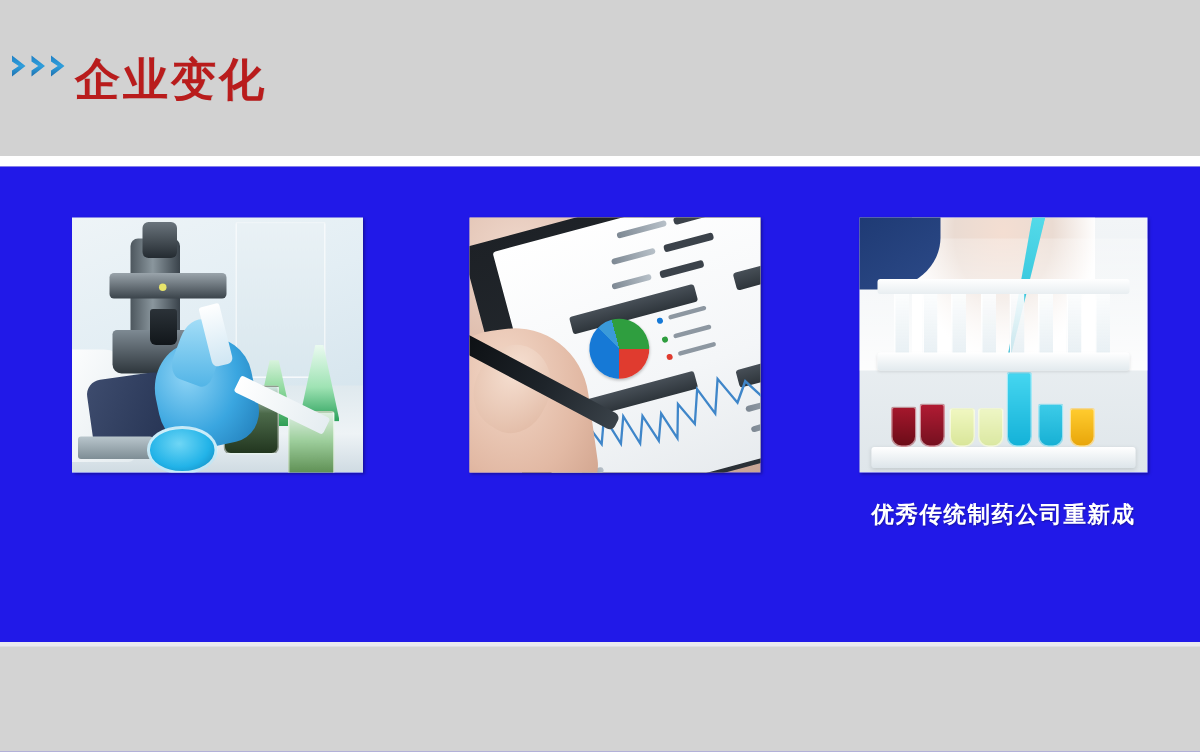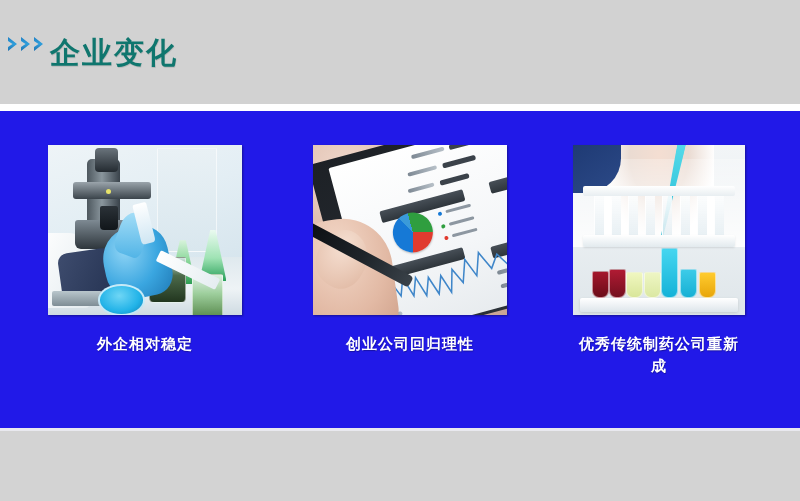--- a/index.html
+++ b/index.html
@@ -47,21 +47,21 @@
   }
   .chev {
     display: block;
   }
   .slide-title {
     position: absolute;
     left: 50px;
     top: 33px;
     font-size: 30px;
     font-weight: bold;
-    color: #0f766e;
+    color: #b91c1c;
     letter-spacing: 2px;
     white-space: nowrap;
     text-shadow: 0.5px 0.5px 0 rgba(0,0,0,0.12);
   }
 
   
   .panel {
     position: absolute;
     left: 0; top: 111px;
     width: 800px;
@@ -75,21 +75,21 @@
     background: #e9e9ef;
   }
 
   
   .card {
     position: absolute;
     top: 34px;
   }
   .card-1 { left: 48px;  width: 194px; }
   .card-2 { left: 313px; width: 194px; }
-  .card-3 { left: 573px; width: 172px; }
+  .card-3 { left: 573px; width: 192px; }
 
   .photo {
     position: relative;
     width: 100%;
     height: 170px;
     overflow: hidden;
     background: #ccd6dd;
     box-shadow: 1px 1px 2px rgba(0,0,0,0.35);
   }
 
@@ -388,21 +388,20 @@
         <div class="beaker"></div>
         <div class="jar"></div>
         <div class="sleeve"></div>
         <div class="glove"></div>
         <div class="glove2"></div>
         <div class="tube"></div>
         <div class="spat"></div>
         <div class="tray"></div>
         <div class="dish"></div>
       </div>
-      <div class="caption">外企相对稳定</div>
     </div>
 
     <div class="card card-2">
       <div class="photo p2">
         <div class="blurface"></div>
         <div class="tablet">
           <div class="screen">
             <div class="stat-line" style="left:44%; top:5%;  width:18%;"></div>
             <div class="stat-num" style="left:65%; top:5%;  width:14%;"></div>
             <div class="stat-line" style="left:40%; top:14%; width:16%;"></div>
@@ -430,21 +429,20 @@
             <div class="stat-line" style="left:10%; top:88%; width:8%;"></div>
             <div class="stat-line" style="left:72%; top:80%; width:22%;"></div>
             <div class="stat-line" style="left:72%; top:88%; width:22%;"></div>
           </div>
         </div>
         <div class="hand"></div>
         <div class="thumb"></div>
         <div class="stylus"></div>
         <div class="stylus-tip"></div>
       </div>
-      <div class="caption">创业公司回归理性</div>
     </div>
 
     <div class="card card-3">
       <div class="photo p3">
         <div class="torso"></div>
         <div class="coat3"></div>
         <div class="shoulderL"></div>
         <div class="pipette"></div>
 
         <div class="emptytube" style="left:12%;"></div>

